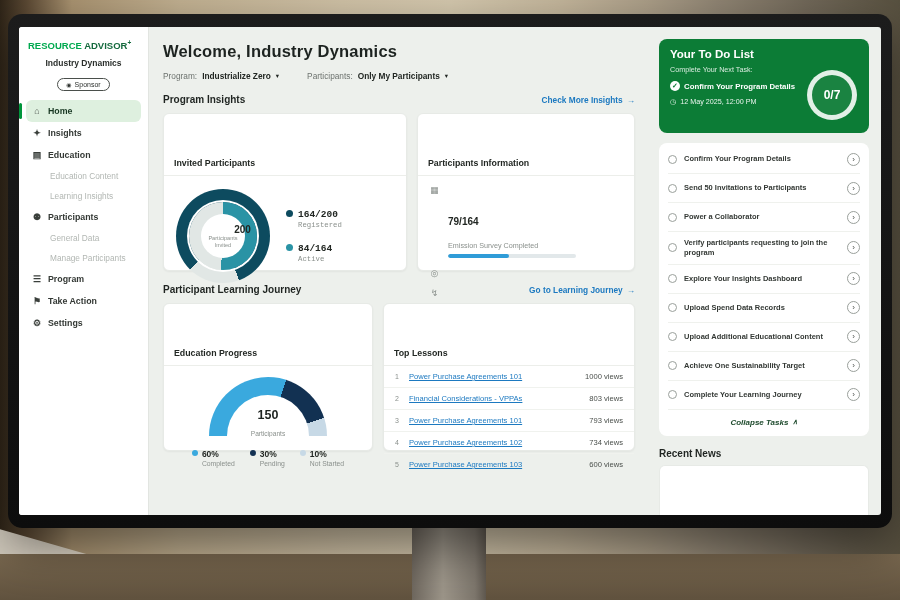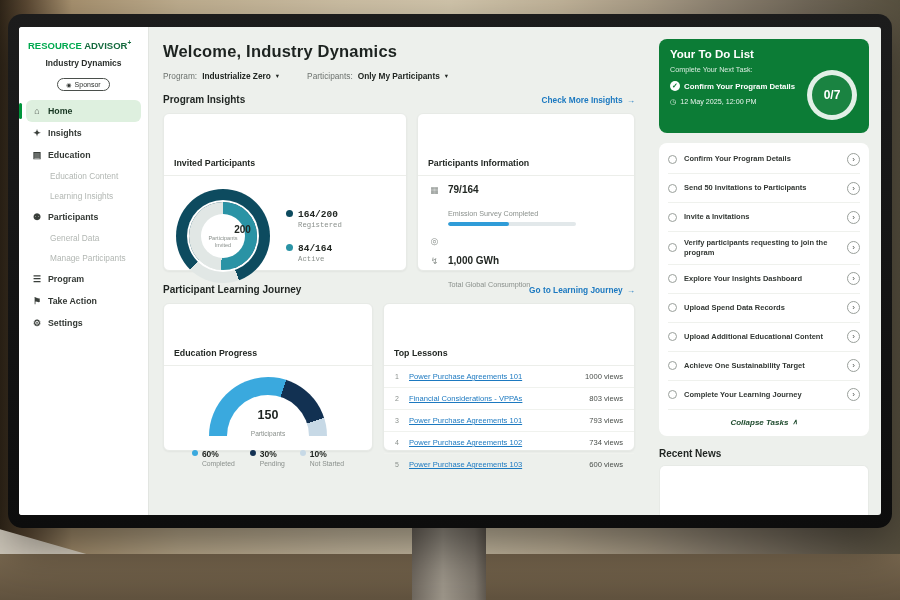--- a/index.html
+++ b/index.html
@@ -72,21 +72,21 @@
   .leg-dot { width:7px; height:7px; border-radius:50%; margin-top:1px; flex:none; }
   .leg-txt { display:flex; flex-direction:column; }
   .leg-txt b { font-size:9.5px; color:#222723; }
   .leg-lab { font-size:7.3px; color:#8a908c; margin-top:1px; }
 
   
   .c-info { width:218px; height:158px; }
   .stats { padding:8px 11px; display:flex; flex-direction:column; gap:9px; }
   .stat { display:flex; gap:8px; }
   .stat .sic { width:11px; font-size:9px; color:#8a908c; margin-top:1px; text-align:center; }
-  .stat-val { font-size:10px; font-weight:bold; color:#222723; }
+  .stat-val { font-size:10px; font-weight:bold; color:#222723;margin-top:32px; }
   .stat-lab { font-size:7.2px; color:#8a908c; margin-top:14px; }
   .pbar { width:128px; height:4px; background:#e2e8ea; border-radius:2px; margin-top:4px; overflow:hidden; }
   .pbar > div { height:100%; background:#2f9cd8; border-radius:2px; }
 
   
   .c-edu { width:210px; height:148px; }
   .gauge-wrap { padding:11px 10px 0; display:flex; flex-direction:column; align-items:center; }
   .gauge { position:relative; width:118px; height:60px; overflow:hidden; }
   .gauge .arc { position:absolute; top:0; left:0; width:118px; height:118px; border-radius:50%; }
   .gauge .hole { position:absolute; left:18px; top:18px; width:82px; height:82px; border-radius:50%; background:#fff; }
@@ -374,21 +374,21 @@
           <span class="task-label">Confirm Your Program Details</span>
           <span class="task-go">›</span>
         </div>
         <div class="task-row">
           <span class="task-check"></span>
           <span class="task-label">Send 50 Invitations to Participants</span>
           <span class="task-go">›</span>
         </div>
         <div class="task-row">
           <span class="task-check"></span>
-          <span class="task-label">Invite a Invitations</span>
+          <span class="task-label">Power a Collaborator</span>
           <span class="task-go">›</span>
         </div>
         <div class="task-row">
           <span class="task-check"></span>
           <span class="task-label">Verify participants requesting to join the program</span>
           <span class="task-go">›</span>
         </div>
         <div class="task-row">
           <span class="task-check"></span>
           <span class="task-label">Explore Your Insights Dashboard</span>

